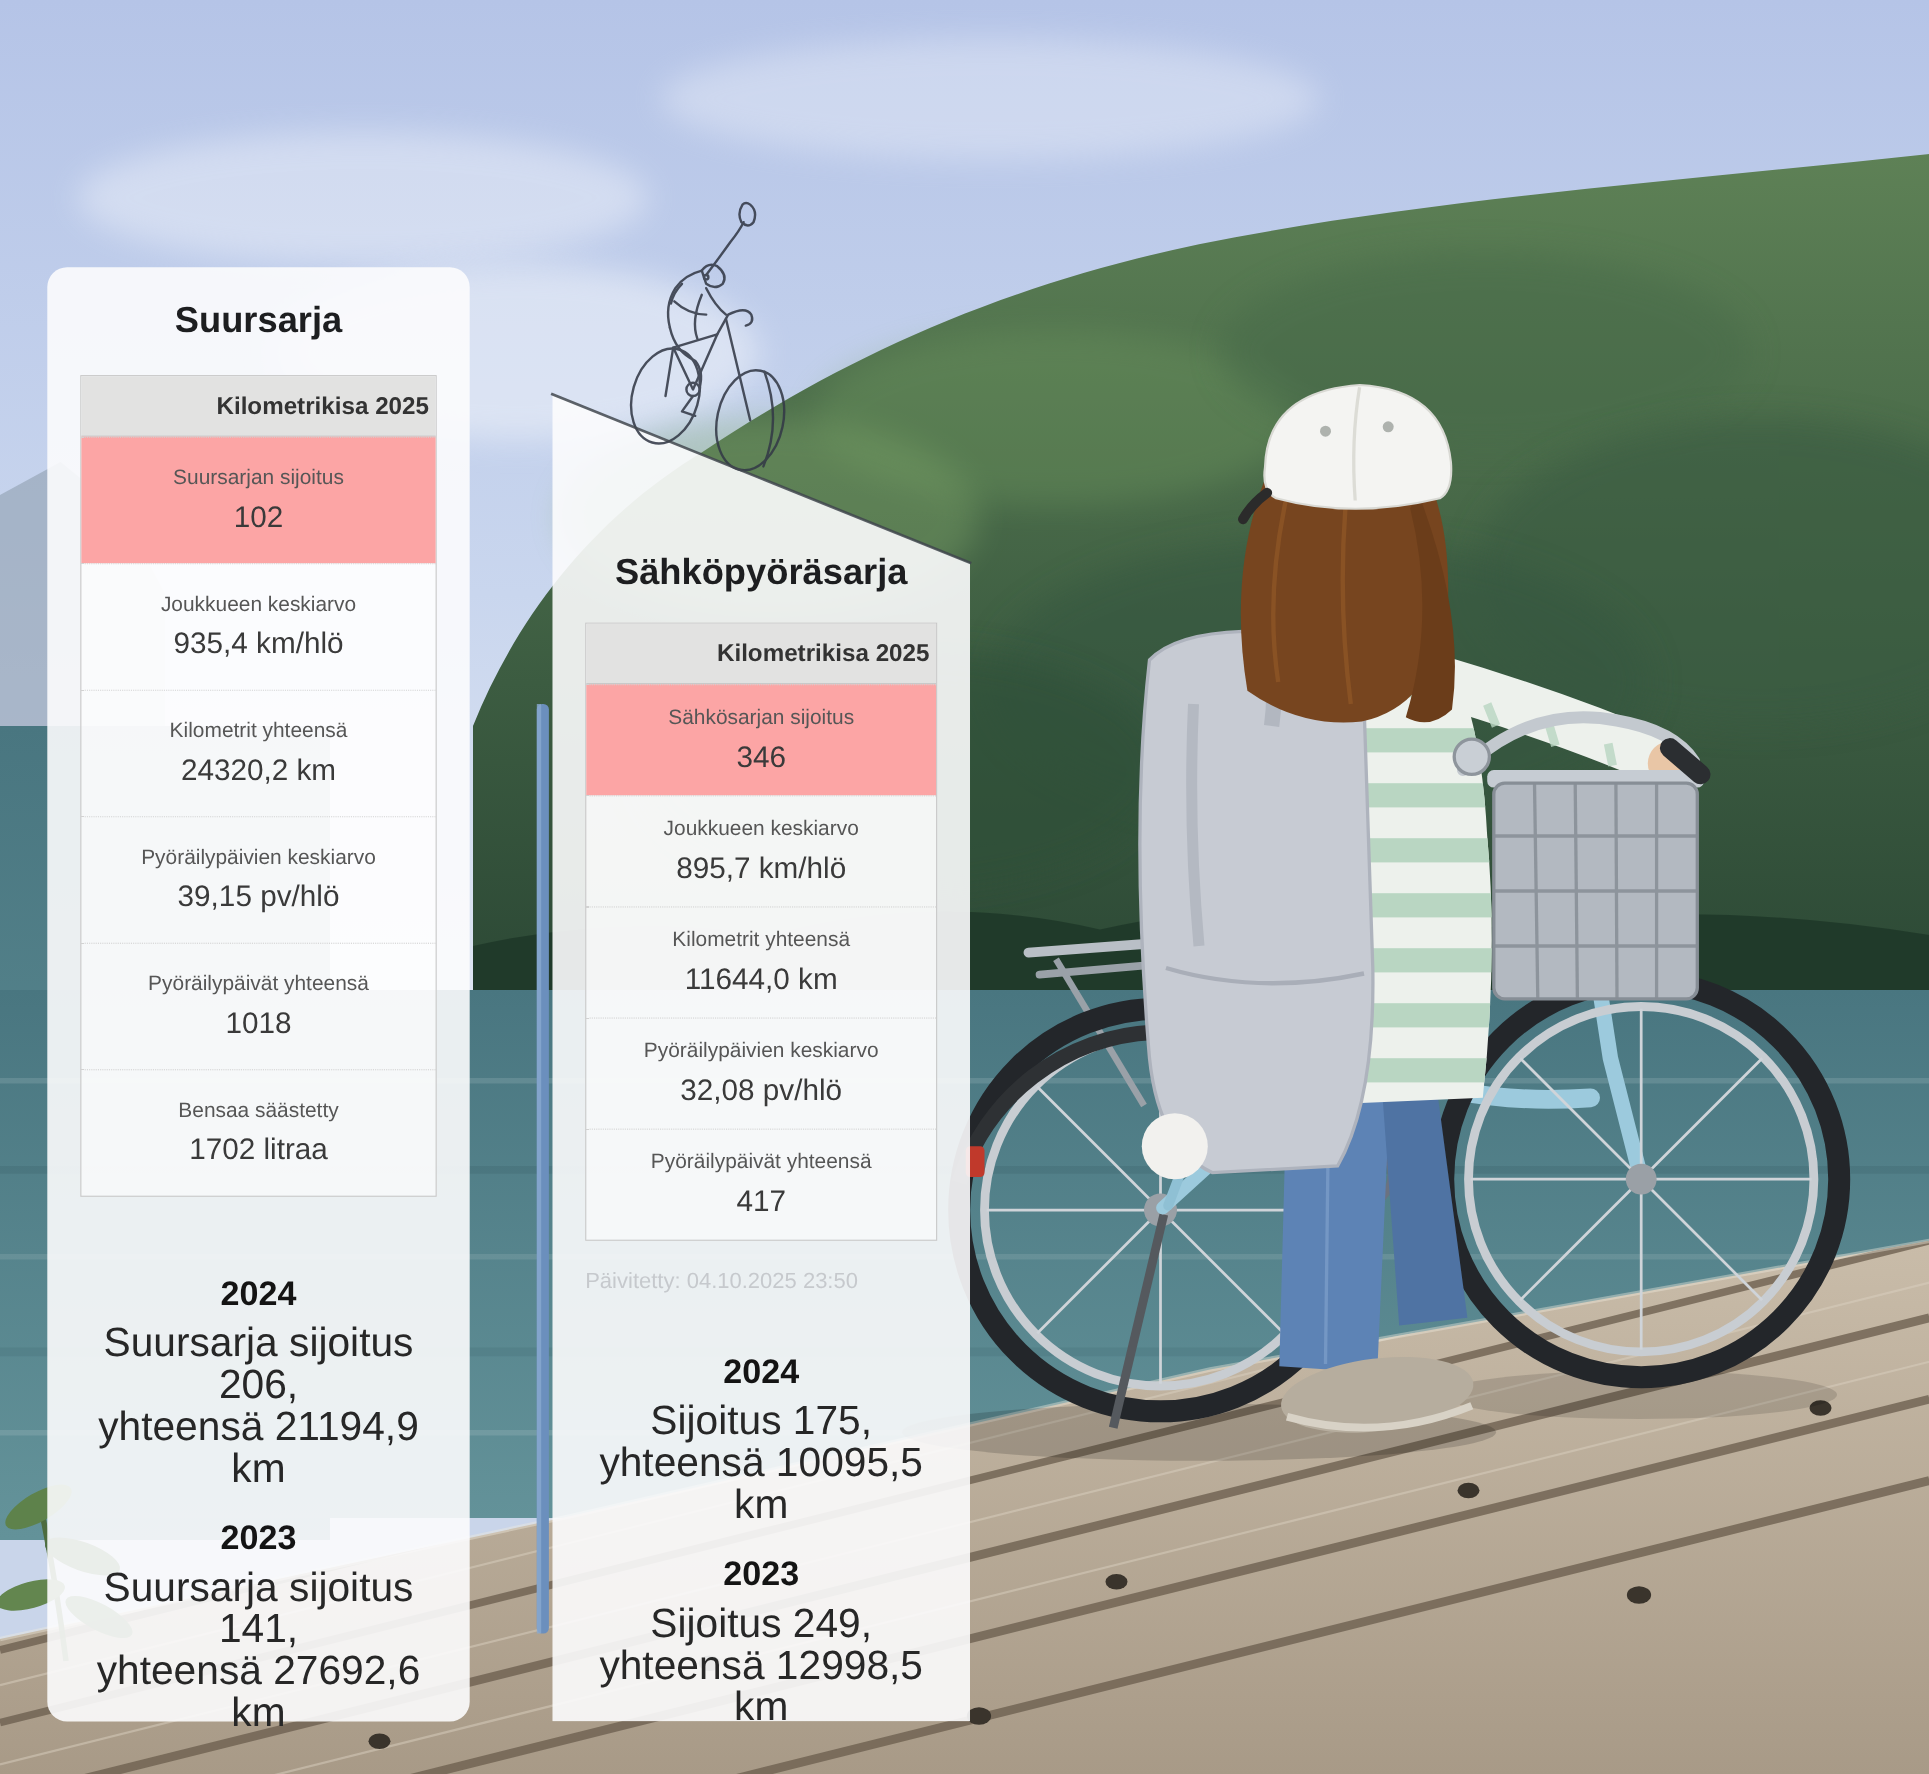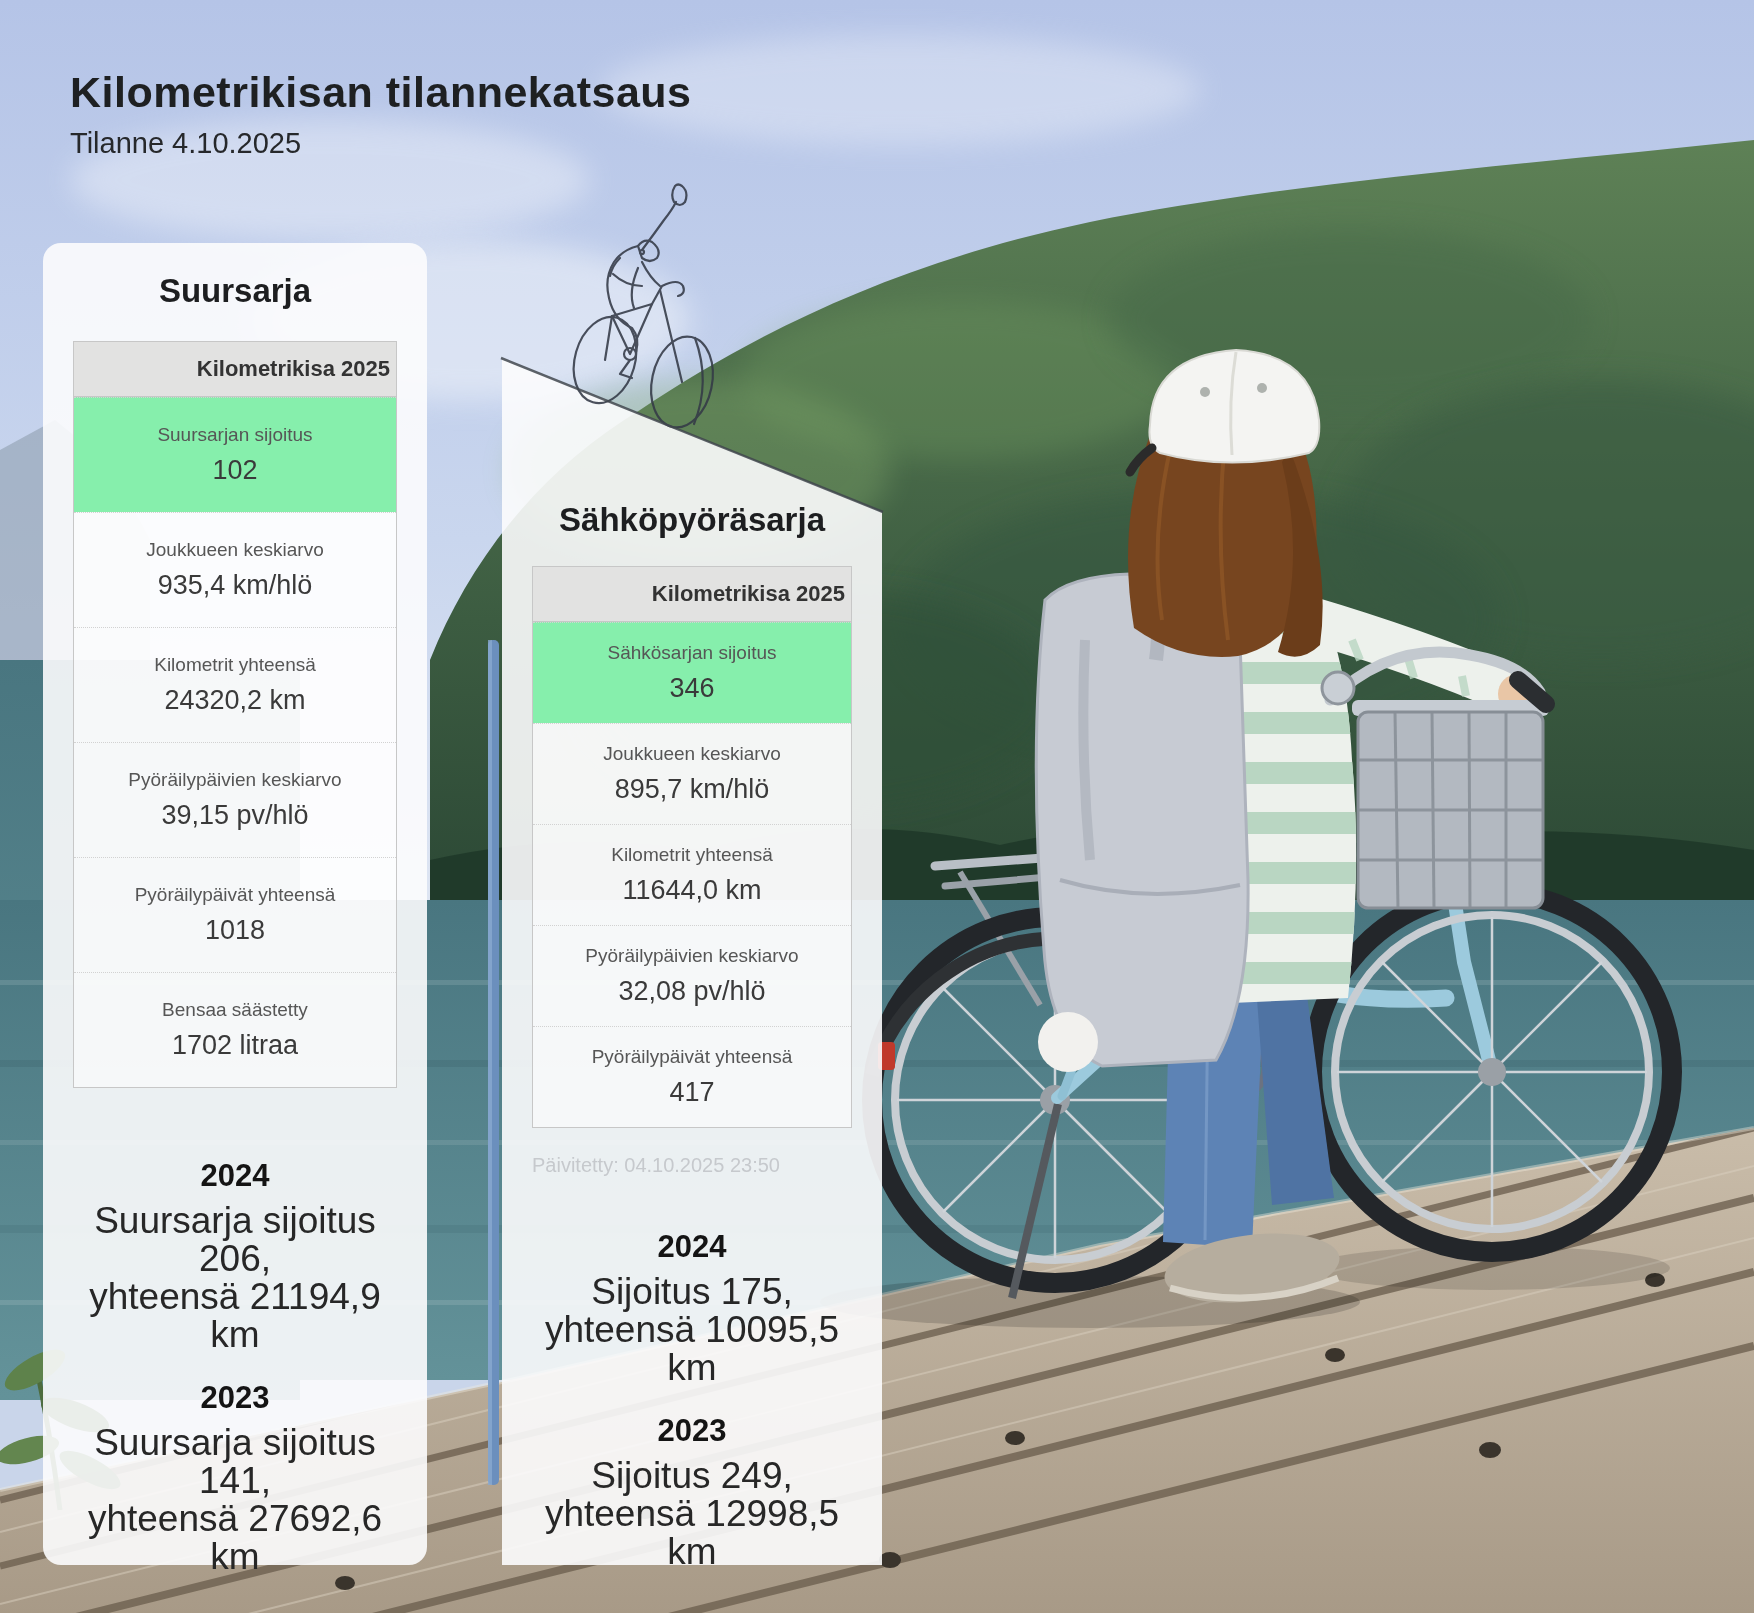--- a/index.html
+++ b/index.html
@@ -26,21 +26,21 @@
   .panel-right .panel-heading{margin-top:140px;}
   .edge-line{position:absolute;left:500px;top:356px;z-index:3;pointer-events:none;}
   
   .card{margin-top:28px;border:1px solid #c7c7c7;background:rgba(255,255,255,0.55);}
   .panel-right .card{margin-top:24px;}
   .card-header{background:#e2e2e1;border-bottom:1px solid #c7c7c7;text-align:right;
     font-size:22px;font-weight:700;color:#333;padding:14px 6px;}
   .stat-row{text-align:center;padding:26px 10px;border-top:1px dotted #d2d2d2;}
   .stat-row:first-of-type{border-top:none;}
   .panel-right .stat-row{padding:19px 10px;}
-  .stat-row.highlight{background:#86efac;}
+  .stat-row.highlight{background:#fca5a5;}
   .stat-label{font-size:19px;color:#565656;margin-bottom:9px;line-height:22px;}
   .stat-value{font-size:27px;color:#3a3a3a;line-height:31px;}
   .updated{margin-top:26px;font-size:20px;color:#c6c9cd;}
   
   .history{margin-top:70px;text-align:center;}
   .panel-right .history{margin-top:52px;}
   .hist-item{margin-bottom:26px;}
   .hist-year{font-size:31px;font-weight:700;color:#141414;margin-bottom:8px;}
   .hist-line{font-size:37px;color:#272727;line-height:38px;}
   
@@ -232,24 +232,20 @@
         <path d="M1358,760 L1543,760"></path>
           <path d="M1358,810 L1543,810"></path>
           <path d="M1358,860 L1543,860"></path>
       </g>
       <path d="M1330,700 Q1392,640 1470,655 Q1522,664 1540,692" stroke="#c3c9cf" stroke-width="11" fill="none" stroke-linecap="round"></path>
       <path d="M1518,680 L1546,704" stroke="#2b2e31" stroke-width="18" stroke-linecap="round"></path>
       <circle cx="1338" cy="688" r="16" fill="#c9cfd5" stroke="#8e959c" stroke-width="3"></circle>
     </g>
   </svg>
 
-  <div class="title-block">
-    <div class="title">Kilometrikisan tilannekatsaus</div>
-    <div class="subtitle">Tilanne 4.10.2025</div>
-  </div>
 
   <svg class="cyclist" width="240" height="275" viewBox="0 0 240 275">
     <g fill="none" stroke="#343a47" stroke-width="2.2" stroke-linecap="round" stroke-linejoin="round" opacity=".88">
 
       <ellipse cx="113" cy="202" rx="30" ry="44" transform="rotate(16 113 202)"></ellipse>
       <ellipse cx="190" cy="224" rx="30" ry="46" transform="rotate(12 190 224)"></ellipse>
       <path d="M203,180 Q219,224 202,266"></path>
 
       <path d="M120,158 L160,146 L138,196 Z"></path>
       <path d="M160,146 L170,128 Q186,120 191,128 Q194,136 186,138"></path>

